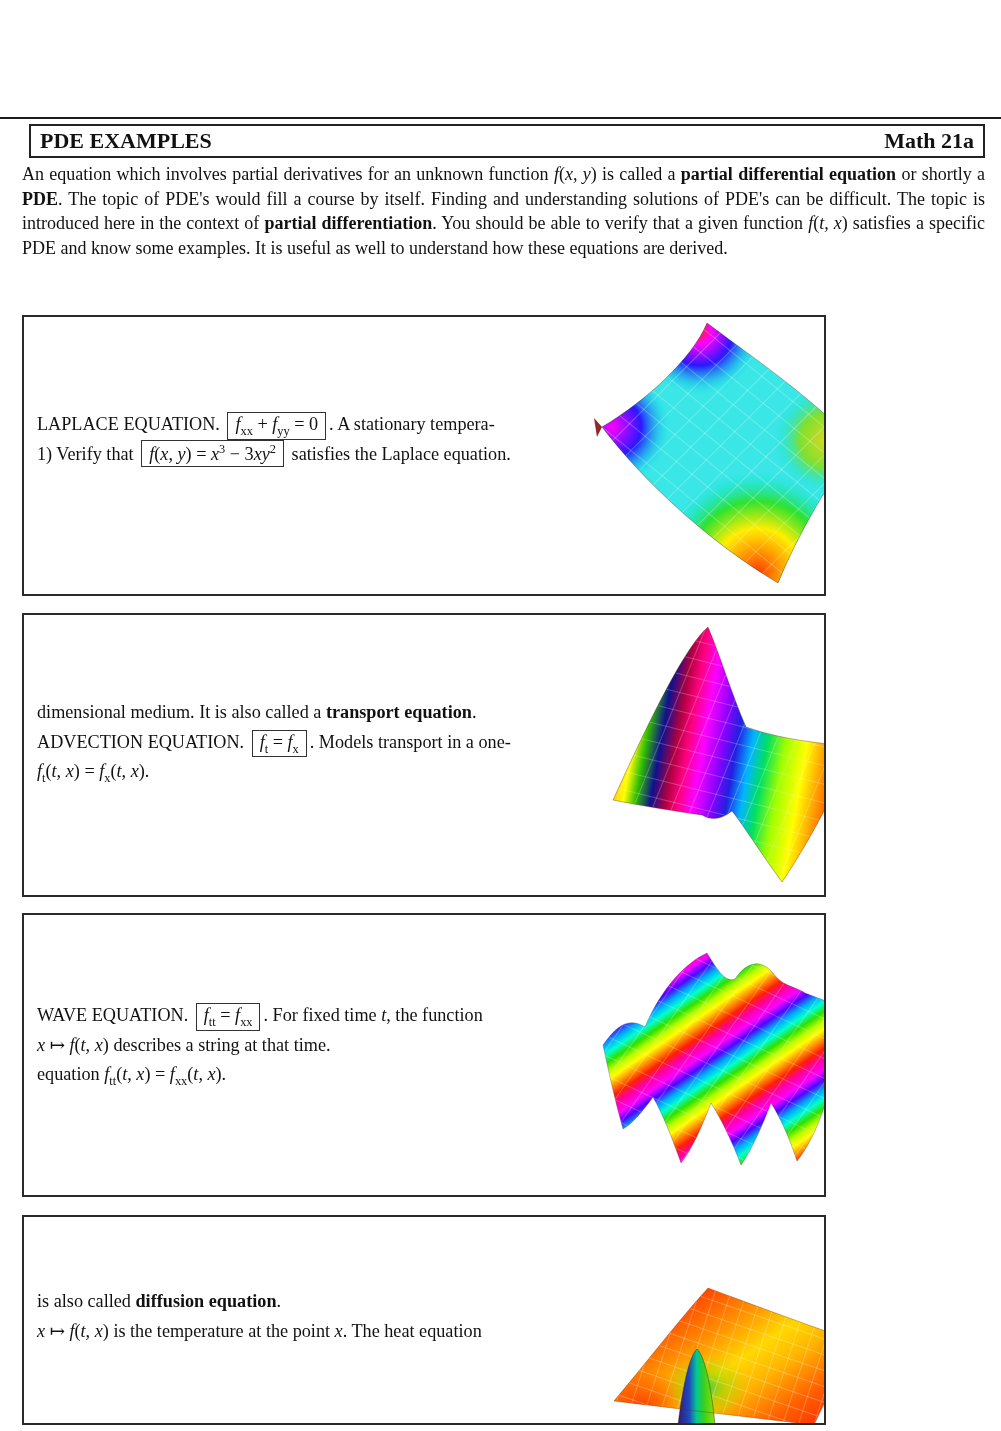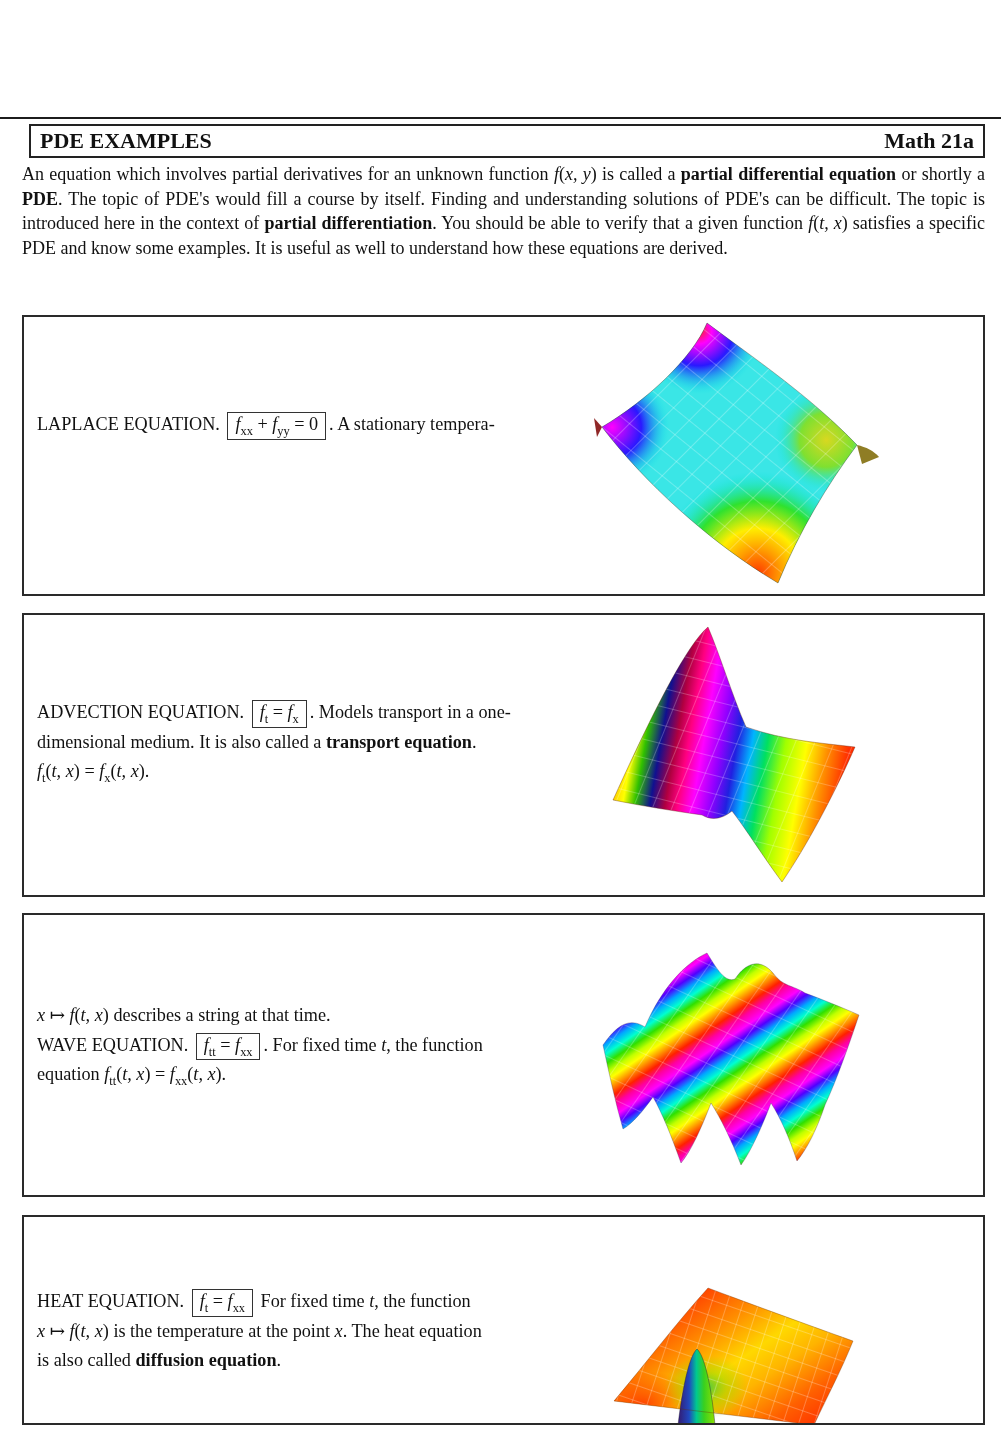--- a/index.html
+++ b/index.html
@@ -4,21 +4,21 @@
 <style>
   html,body{margin:0;padding:0;background:#ffffff;}
   body{width:1001px;height:1431px;position:relative;overflow:hidden;
        font-family:"Liberation Serif","DejaVu Serif",serif;color:#111;}
   .toprule{position:absolute;left:0;top:117px;width:1001px;height:2px;background:#1c1c1c;}
   .hdr{position:absolute;left:29px;top:124px;width:956px;height:34px;border:2px solid #222;
        box-sizing:border-box;display:flex;justify-content:space-between;align-items:center;
        padding:0 9px;font-weight:bold;font-size:22px;background:#fff;}
   .intro{position:absolute;left:22px;top:162px;width:963px;font-size:18px;line-height:24.7px;
        text-align:justify;}
-  .pbox{position:absolute;left:22px;width:963px;border:2px solid #2a2a2a;box-sizing:border-box;
+  .pbox{position:absolute;left:22px;width:804px;border:2px solid #2a2a2a;box-sizing:border-box;
        background:#fff;overflow:hidden;}
   #box1{top:315px;height:281px}
   #box2{top:613px;height:284px}
   #box3{top:913px;height:284px}
   #box4{top:1215px;height:210px}
   .sec{position:absolute;left:13px;font-size:18.2px;line-height:29.5px;white-space:nowrap;}
   .fbox{display:inline-block;border:1.4px solid #333;padding:1px 7px;margin:0 3px;line-height:1.15;}
   sub,sup{font-size:68%;}
   i{font-style:italic;}
   .frac{display:inline-block;vertical-align:middle;text-align:center;font-size:12px;line-height:1.05;margin:0 1px;}
@@ -35,20 +35,21 @@
 <div class="hdr">
   <span>PDE EXAMPLES</span>
   <span>Math 21a</span>
 </div>
 
 <div class="intro">An equation which involves partial derivatives for an unknown function <i>f</i>(<i>x, y</i>) is called a <b>partial differential equation</b> or shortly a <b>PDE</b>. The topic of PDE's would fill a course by itself.  Finding and understanding solutions of PDE's can be difficult.  The topic is introduced here in the context of <b>partial differentiation</b>. You should be able to verify that a given function <i>f</i>(<i>t, x</i>) satisfies a specific PDE and know some examples. It is useful as well to understand how these equations are derived.</div>
 
 <div class="pbox" id="box1">
   <div class="sec" style="top:93px">
     <div>LAPLACE EQUATION. <span class="fbox"><i>f</i><sub>xx</sub> + <i>f</i><sub>yy</sub> = 0</span>.  A stationary tempera-</div>
+    <div>1) Verify that <span class="fbox"><i>f</i>(<i>x, y</i>) = <i>x</i><sup>3</sup> − 3<i>xy</i><sup>2</sup></span> satisfies the Laplace equation.</div>
   </div>
   <svg class="plot" style="left:570px;top:0" width="300" height="281" viewBox="0 0 300 281">
     <defs>
       <path id="s1" d="M113,6 C98,42 52,84 8,110 C50,165 115,225 184,266 C205,215 233,168 263,128 C215,78 158,40 113,6 Z"></path>
       <radialGradient id="g1top" cx="0.38" cy="0.03" r="0.42">
         <stop offset="0" stop-color="#ff2222"></stop>
           <stop offset="0.12" stop-color="#ff00ff"></stop>
         <stop offset="0.32" stop-color="#2a18ff"></stop>
           <stop offset="0.58" stop-color="rgba(0,230,230,0)"></stop>
       </radialGradient>
@@ -84,22 +85,22 @@
     <use href="#s1" fill="url(#g1left)"></use>
     <use href="#s1" fill="url(#g1right)"></use>
     <use href="#s1" fill="url(#g1pa)"></use>
     <use href="#s1" fill="url(#g1pb)"></use>
     <use href="#s1" fill="none" stroke="rgba(70,45,20,0.35)" stroke-width="1"></use>
   </svg>
 </div>
 
 <div class="pbox" id="box2">
   <div class="sec" style="top:83px">
+    <div>dimensional medium.  It is also called a <b>transport equation</b>.</div>
     <div>ADVECTION EQUATION. <span class="fbox"><i>f</i><sub>t</sub> = <i>f</i><sub>x</sub></span>.  Models transport in a one-</div>
-    <div>dimensional medium.  It is also called a <b>transport equation</b>.</div>
     <div><i>f</i><sub>t</sub>(<i>t, x</i>) = <i>f</i><sub>x</sub>(<i>t, x</i>).</div>
   </div>
   <svg class="plot" style="left:570px;top:0" width="300" height="282" viewBox="0 0 300 282">
     <defs>
       <path id="s2" d="M19,185 C45,128 88,34 114,12 C126,40 138,80 152,112 C192,126 228,128 261,132 C240,180 212,232 188,267 C168,240 152,214 138,196 C128,204 118,206 108,200 C80,196 48,191 19,185 Z"></path>
       <linearGradient id="g2" gradientUnits="userSpaceOnUse" x1="0" y1="140" x2="300" y2="140" gradientTransform="rotate(10 150 140)">
         <stop offset="0" stop-color="#ff4000"></stop>
           <stop offset="0.05" stop-color="#ff7800"></stop>
         <stop offset="0.09" stop-color="#ffc800"></stop>
           <stop offset="0.13" stop-color="#ffff00"></stop>
@@ -127,22 +128,22 @@
     </defs>
     <use href="#s2" fill="url(#g2)"></use>
     <use href="#s2" fill="url(#g2pa)"></use>
     <use href="#s2" fill="url(#g2pb)"></use>
     <use href="#s2" fill="none" stroke="rgba(90,30,10,0.35)" stroke-width="1"></use>
   </svg>
 </div>
 
 <div class="pbox" id="box3">
   <div class="sec" style="top:86px">
+    <div>WAVE EQUATION. <span class="fbox"><i>f</i><sub>tt</sub> = <i>f</i><sub>xx</sub></span>.  For fixed time <i>t</i>, the function</div>
     <div><i>x</i> ↦ <i>f</i>(<i>t, x</i>) describes a string at that time.</div>
-    <div>WAVE EQUATION. <span class="fbox"><i>f</i><sub>tt</sub> = <i>f</i><sub>xx</sub></span>.  For fixed time <i>t</i>, the function</div>
     <div>equation <i>f</i><sub>tt</sub>(<i>t, x</i>) = <i>f</i><sub>xx</sub>(<i>t, x</i>).</div>
   </div>
   <svg class="plot" style="left:575px;top:18px" width="290" height="260" viewBox="0 0 290 260">
     <defs>
       <path id="s3" d="M4,112 C18,92 30,84 46,94 C62,56 86,30 108,20 C118,36 126,50 136,46 C148,28 162,26 174,40 C184,54 194,52 206,60 C222,66 242,74 260,82 C250,112 238,146 226,172 C218,196 208,216 198,228 C190,204 182,186 172,170 C162,196 152,218 142,232 C132,206 122,186 112,170 C102,196 92,218 82,230 C72,202 64,182 54,164 C44,178 34,190 24,196 C16,168 10,140 4,112 Z"></path>
       <linearGradient id="g3" gradientUnits="userSpaceOnUse" x1="0" y1="0" x2="45" y2="66" spreadMethod="repeat">
         <stop offset="0" stop-color="#ff00ff"></stop>
           <stop offset="0.10" stop-color="#5000ff"></stop>
         <stop offset="0.20" stop-color="#00a8ff"></stop>
           <stop offset="0.30" stop-color="#00ffd0"></stop>
@@ -163,23 +164,22 @@
     </defs>
     <use href="#s3" fill="url(#g3)"></use>
     <use href="#s3" fill="url(#g3pa)"></use>
     <use href="#s3" fill="url(#g3pb)"></use>
     <use href="#s3" fill="none" stroke="rgba(60,40,90,0.3)" stroke-width="1"></use>
   </svg>
 </div>
 
 <div class="pbox" id="box4">
   <div class="sec" style="top:70px">
-    <div>HEAT EQUATION. <span class="fbox"><i>f</i><sub>t</sub> = <i>f</i><sub>xx</sub></span> For fixed time <i>t</i>, the function</div>
+    <div>is also called <b>diffusion equation</b>.</div>
     <div><i>x</i> ↦ <i>f</i>(<i>t, x</i>) is the temperature at the point <i>x</i>. The heat equation</div>
-    <div>is also called <b>diffusion equation</b>.</div>
   </div>
   <svg class="plot" style="left:570px;top:58px" width="300" height="150" viewBox="0 0 300 150">
     <defs>
       <path id="s4" d="M114,13 C162,31 214,50 259,66 C247,96 232,124 220,150 L20,126 C52,88 84,46 114,13 Z"></path>
       <linearGradient id="g4" gradientUnits="userSpaceOnUse" x1="120" y1="10" x2="215" y2="150">
         <stop offset="0" stop-color="#ff4800"></stop>
           <stop offset="0.22" stop-color="#ff8c00"></stop>
         <stop offset="0.45" stop-color="#ffd800"></stop>
           <stop offset="0.62" stop-color="#ffb400"></stop>
         <stop offset="0.85" stop-color="#ff6000"></stop>

